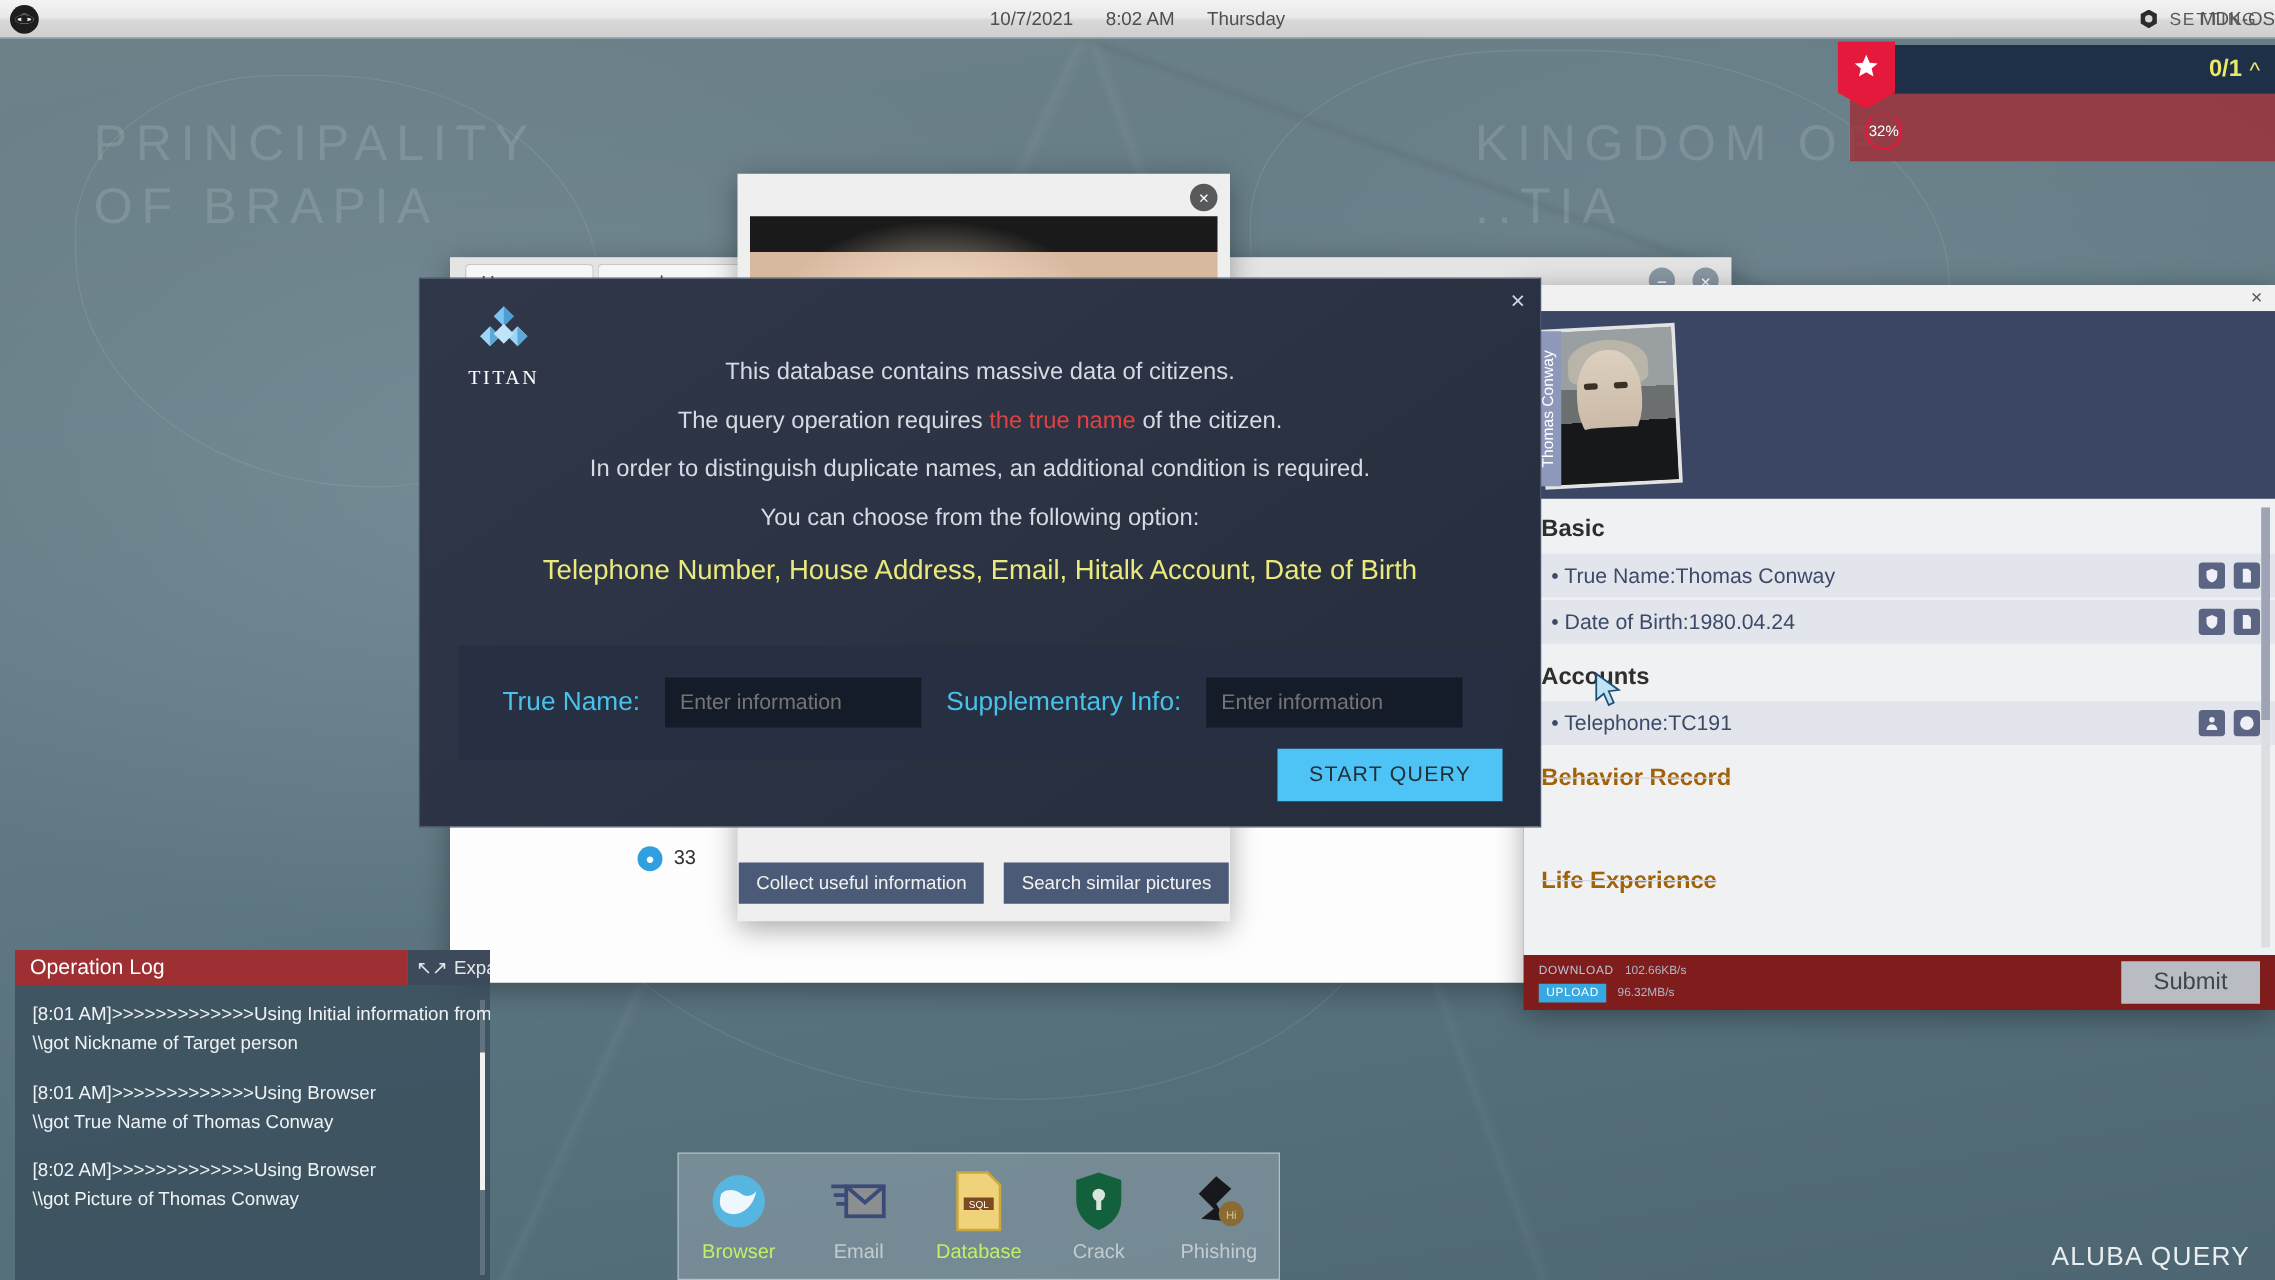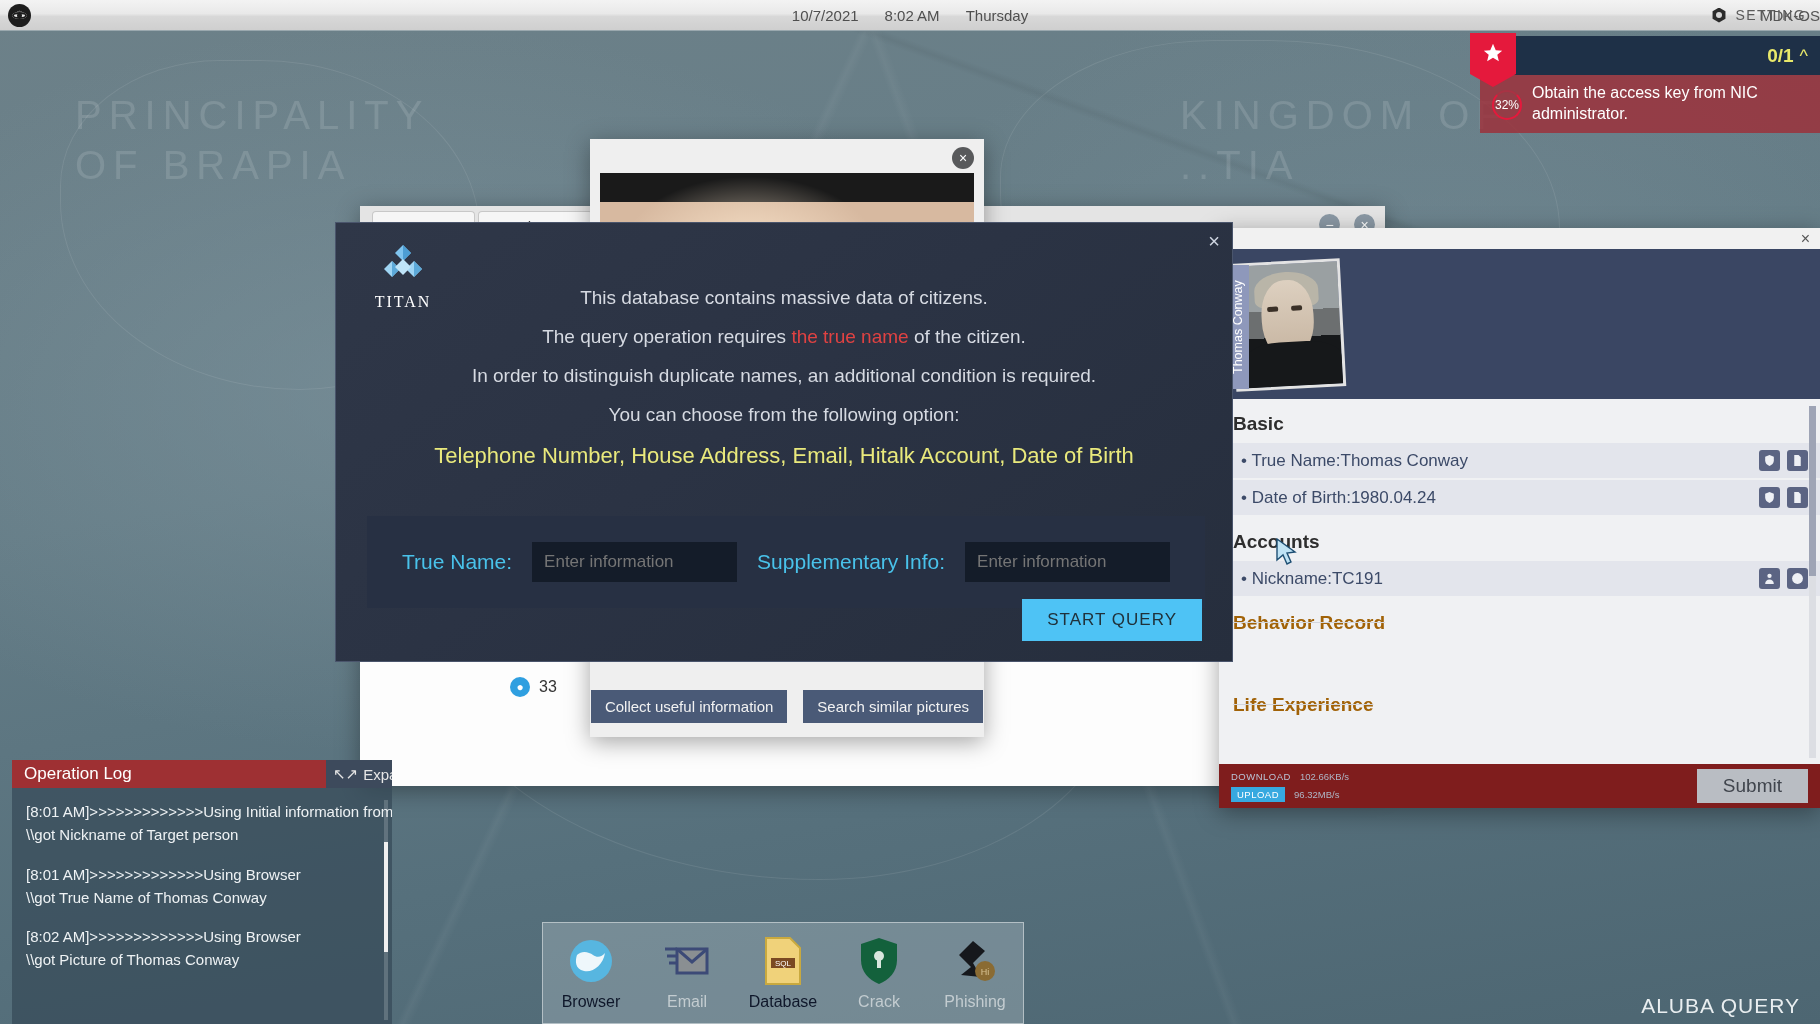--- a/index.html
+++ b/index.html
@@ -259,21 +259,21 @@
   .log-entry .l1 { white-space:nowrap; }
   #oplog-sbar { position:absolute; right:4px; top:12px; width:4px; height:220px; background:rgba(255,255,255,.18);}
   #oplog-thumb { position:absolute; top:42px; width:4px; height:110px; background:#f0f0f0; }
 
   
   #dock {
     position:absolute; left:542px; top:922px; width:482px; height:102px;
     background: rgba(170,186,192,.40); border:1px solid rgba(255,255,255,.45);
     display:flex; align-items:center; justify-content:space-around; z-index:28;
   }
-  .dock-app { width:86px; text-align:center; color:#0f172a; font-size:16px; }
+  .dock-app { width:86px; text-align:center; color:#bef264; font-size:16px; }
   .dock-app.dim { color:#c3ccd0; }
   .dock-ico { height:52px; display:flex; align-items:center; justify-content:center; margin-bottom:6px; }
 
   
   #titan {
     position:absolute; left:335px; top:222px; width:898px; height:440px;
     background: linear-gradient(145deg, #2f3748 0%, #2b3344 45%, #262e3d 100%);
     border:1px solid #4a556c; z-index:50; color:#fff;
   }
   #titan-close {
@@ -344,21 +344,20 @@
     <div id="mission-star">
       <svg viewBox="0 0 24 24">
           <polygon fill="#ffffff" points="12,2 15,9 22,9.5 16.7,14 18.4,21 12,17.2 5.6,21 7.3,14 2,9.5 9,9"></polygon>
         </svg>
     </div>
     <div id="mission-count">0/1</div>
     <div id="mission-chevron">^</div>
   </div>
   <div id="mission-body">
     <div id="mission-pct">32%</div>
-    <div id="mission-text">Obtain the access key from NIC administrator.</div>
   </div>
 </div>
 
 <div class="win" id="browser-win">
   <div id="browser-tabbar">
     <div class="btab">
       <span>Home</span>
       <span class="x">×</span>
     </div>
     <div class="btab">
@@ -431,21 +430,21 @@
         <span class="picon">
             <svg viewBox="0 0 24 24">
               <path d="M6 2h8l4 4v16H6z"></path>
             </svg>
           </span>
       </span>
     </div>
 
     <div class="sect-title">Accounts</div>
     <div class="prow">
-      <span class="bullet">Nickname:TC191</span>
+      <span class="bullet">Telephone:TC191</span>
       <span class="picons">
         <span class="picon">
             <svg viewBox="0 0 24 24">
               <circle cx="12" cy="7" r="4"></circle>
               <path d="M4 22c0-5 3.6-8 8-8s8 3 8 8z"></path>
             </svg>
           </span>
         <span class="picon">
             <svg viewBox="0 0 24 24">
               <circle cx="12" cy="12" r="10"></circle>

